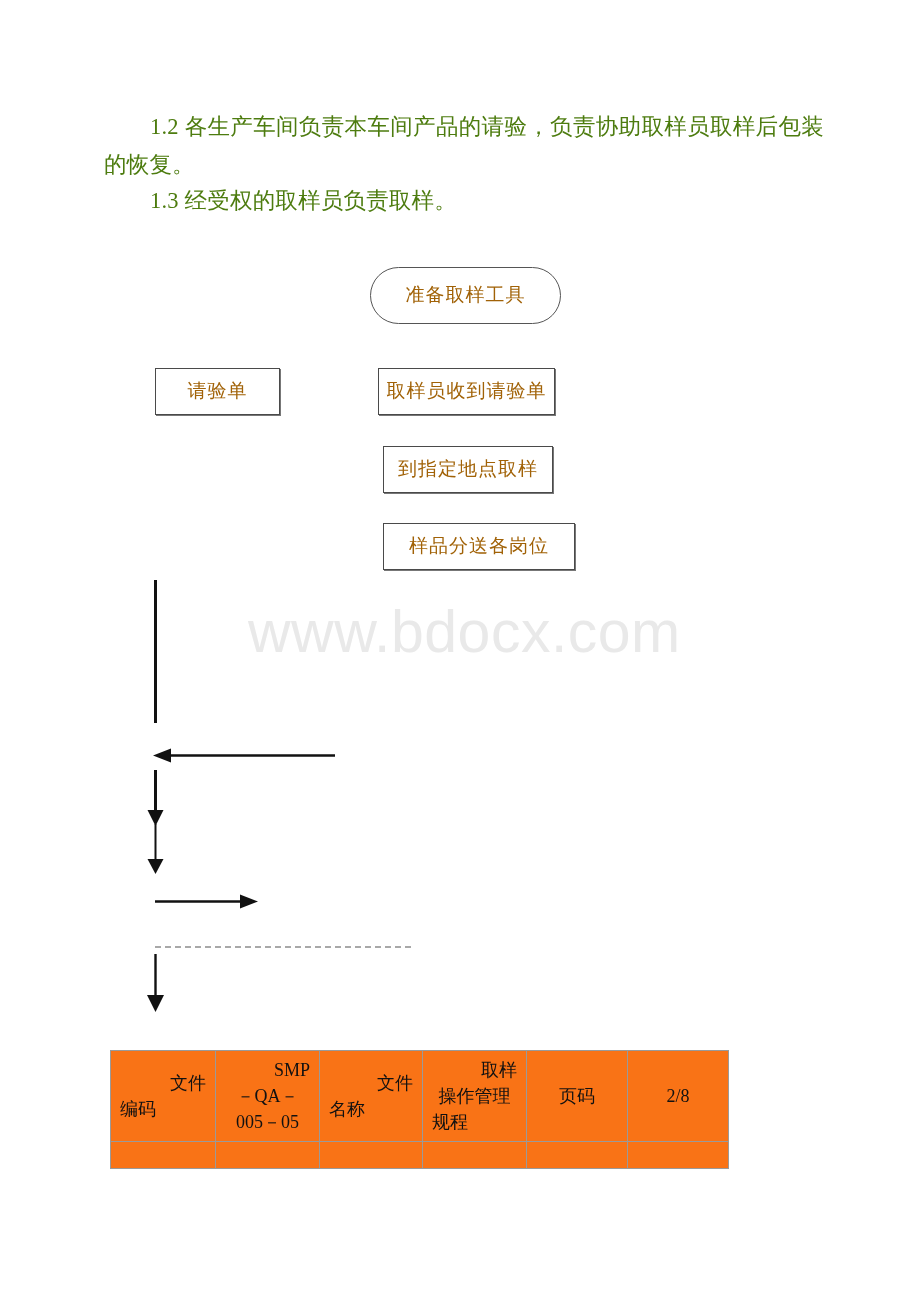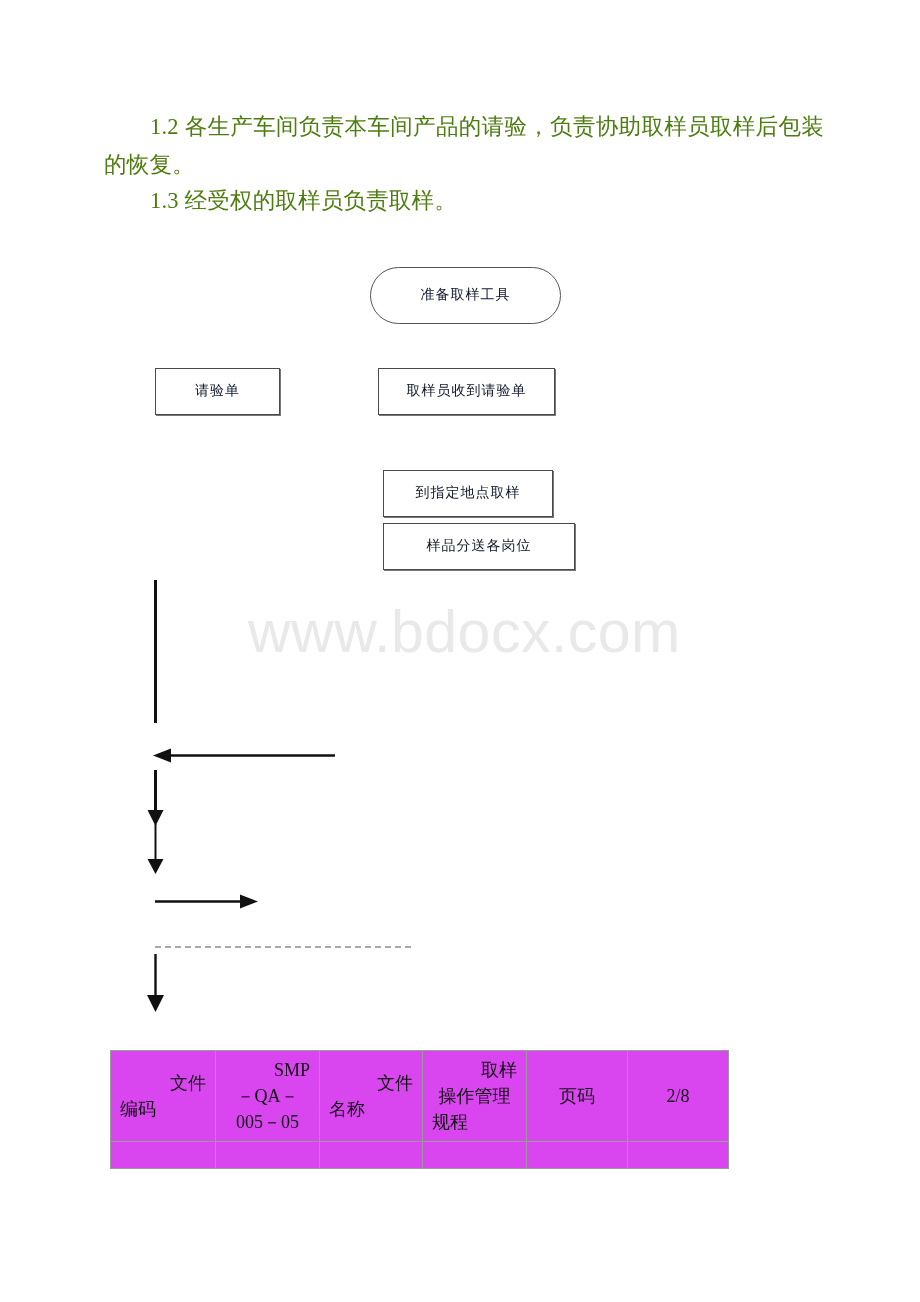--- a/index.html
+++ b/index.html
@@ -59,38 +59,38 @@
   
   .flow { position: absolute; inset: 0; }
 
   .node {
     position: absolute;
     box-sizing: border-box;
     background: #ffffff;
     display: flex;
     align-items: center;
     justify-content: center;
-    font-size: 14px;
+    font-size: 19px;
     line-height: 1.2;
-    color: #0f172a;
+    color: #a16207;
     letter-spacing: 1px;
   }
   .node.rect {
     border: 1px solid #4a4a4a;
     box-shadow: 1px 1px 0 0 #777;
   }
   .node.pill {
     border: 1px solid #555555;
     border-radius: 999px;
   }
 
   #node-prepare-tools { left: 370px; top: 267px; width: 191px; height: 57px; }
   #node-request-form  { left: 155px; top: 368px; width: 125px; height: 47px; }
   #node-receive-form  { left: 378px; top: 368px; width: 177px; height: 47px; }
-  #node-go-sample     { left: 383px; top: 446px; width: 170px; height: 47px; margin-top: 24px; }
+  #node-go-sample     { left: 383px; top: 446px; width: 170px; height: 47px; }
   #node-distribute    { left: 383px; top: 523px; width: 192px; height: 47px; }
 
   
   .vline {
     position: absolute;
     background: #111111;
   }
   #trunk-line { left: 154px; top: 580px; width: 3px; height: 143px; }
 
   .conn { position: absolute; }
@@ -111,21 +111,21 @@
   }
 
   
   .footer-table {
     position: absolute;
     left: 110px;
     top: 1050px;
     width: 612px;
     border-collapse: collapse;
     table-layout: fixed;
-    background: #d946ef;
+    background: #f97316;
   }
   .footer-table td {
     border: 1px solid #9a9a9a;
     padding: 0;
     vertical-align: middle;
     font-size: 18px;
     line-height: 26px;
     color: #111111;
   }
   .footer-table tr.row-main td { height: 90px; }

